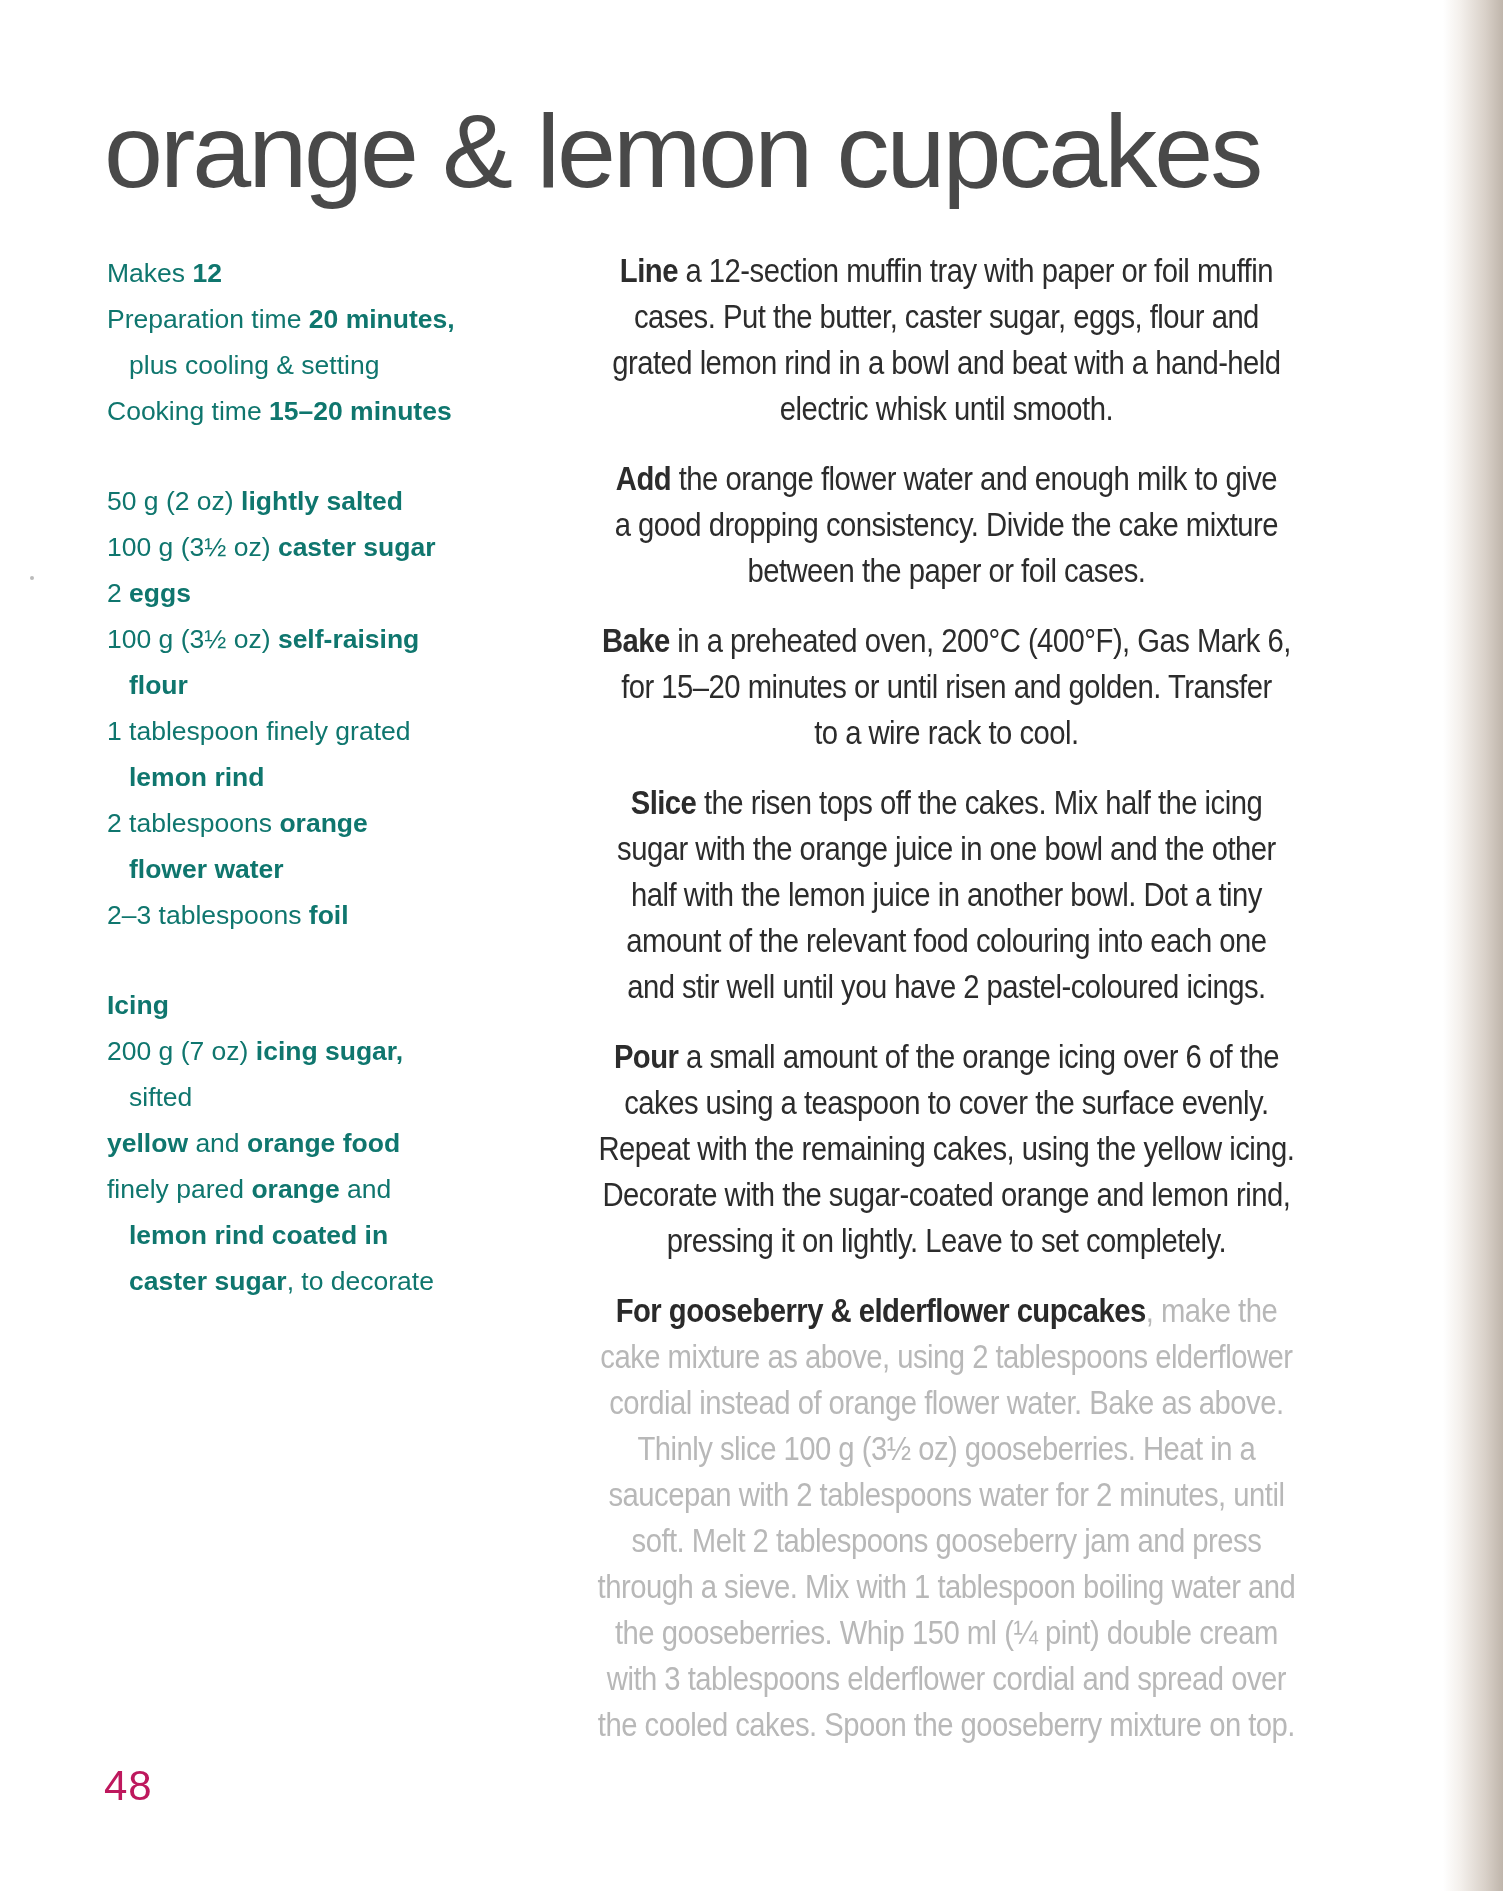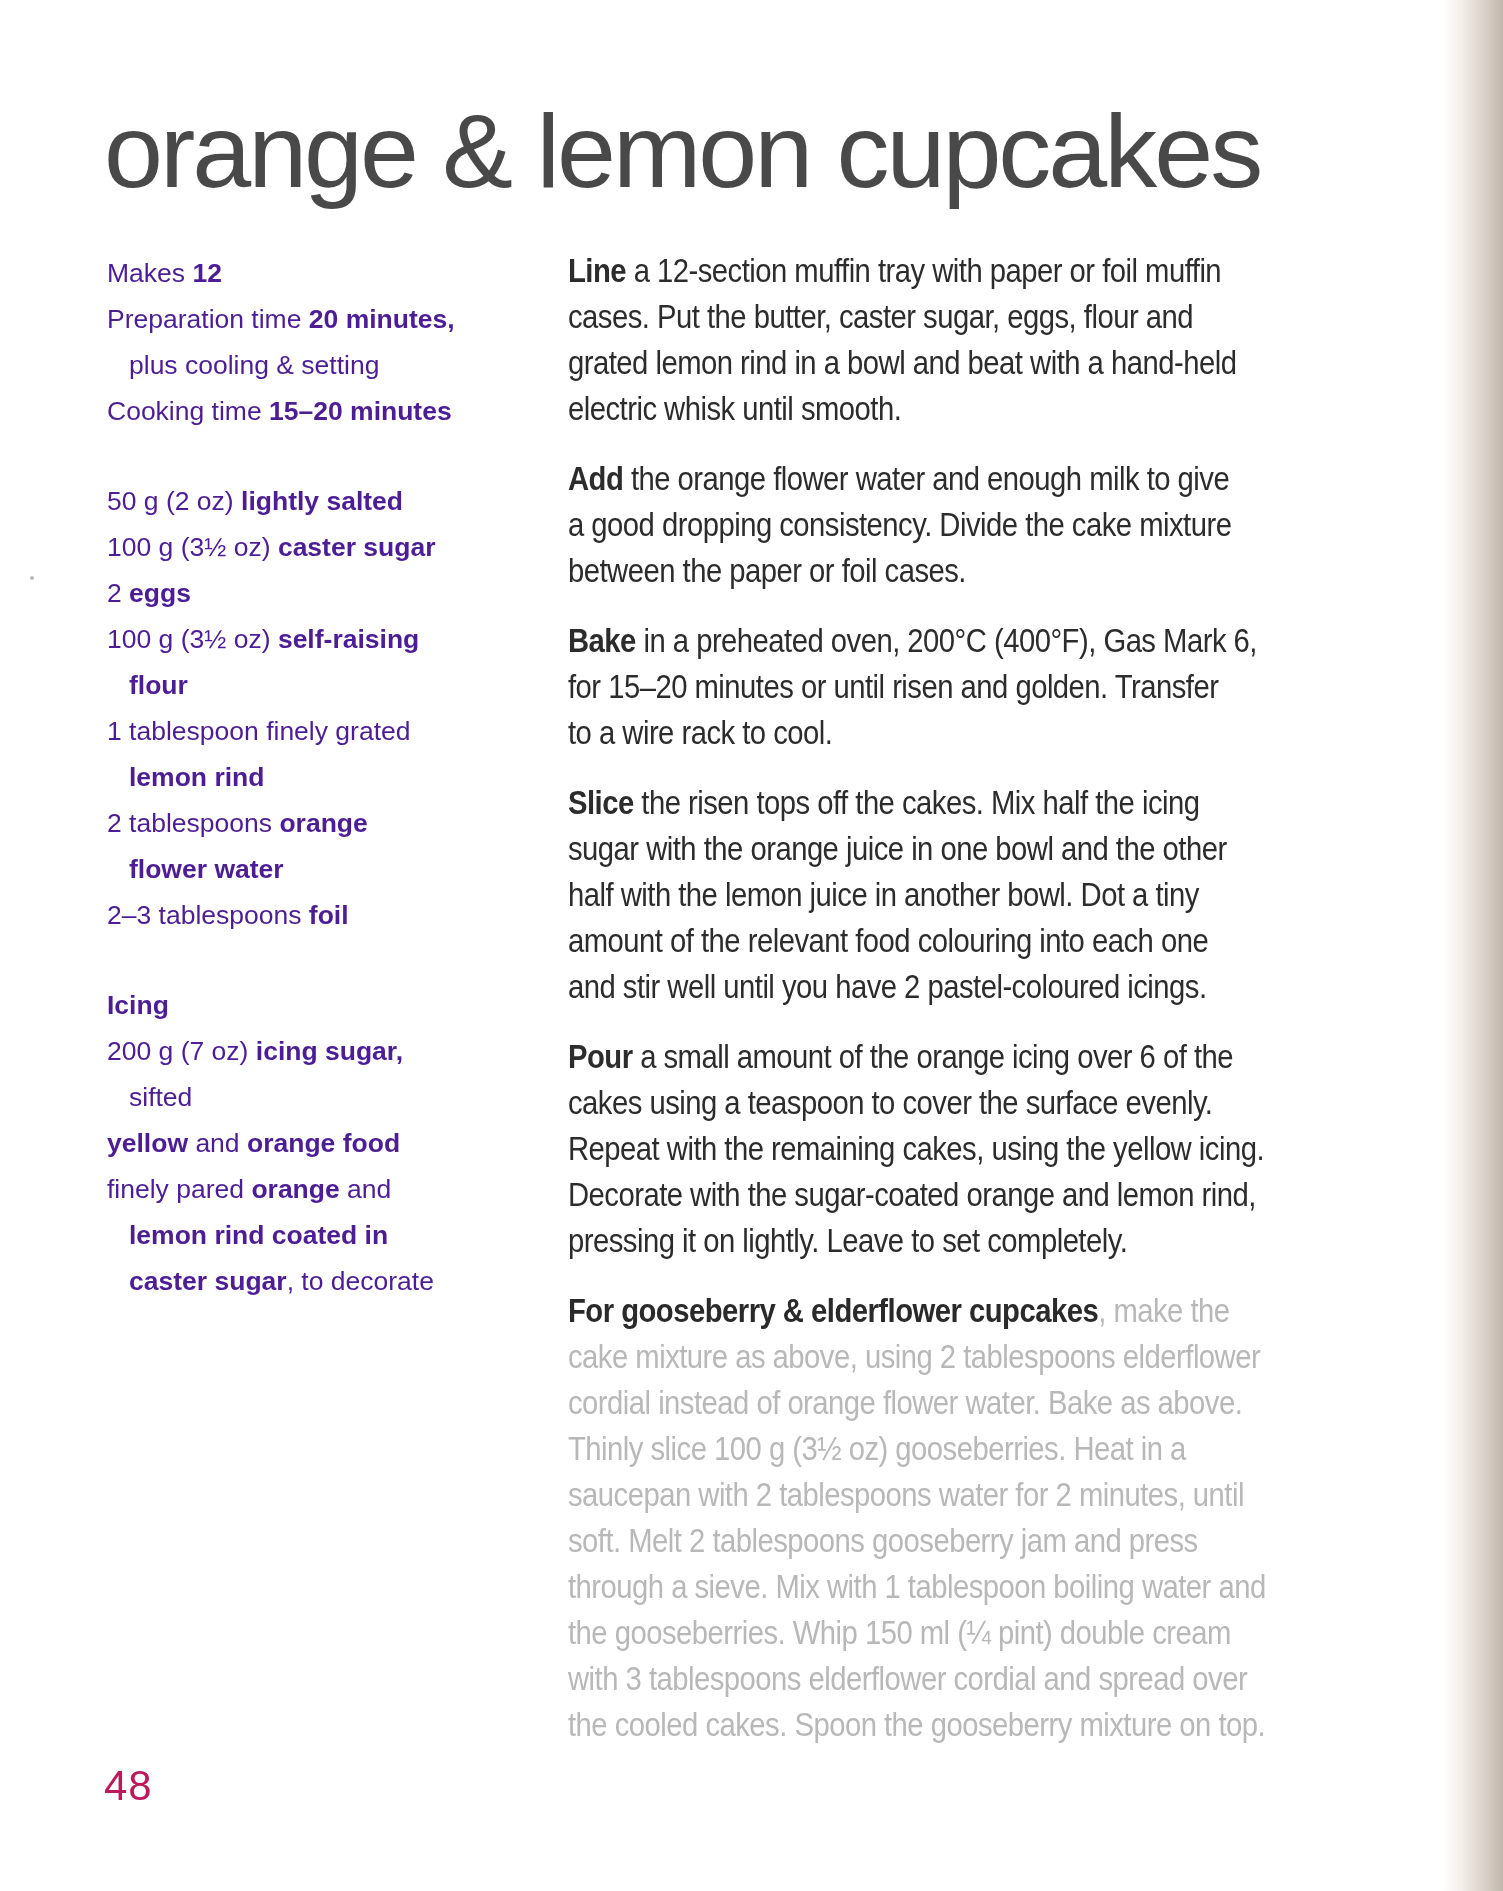--- a/index.html
+++ b/index.html
@@ -17,30 +17,30 @@
     position: absolute; left: 104px; top: 22px;
     font-size: 104px; font-weight: normal; color: #3a3a3a;
     letter-spacing: -3px; white-space: nowrap;
     -webkit-text-stroke: 0px;
     font-family: "Liberation Sans", sans-serif;
     transform: scaleX(1.02); transform-origin: left top;
     opacity: .92;
   }
   .left-col {
     position: absolute; left: 107px; top: 250px; width: 430px;
-    font-size: 26.5px; line-height: 46px; color: #4c1d95;
+    font-size: 26.5px; line-height: 46px; color: #0f766e;
   }
   .left-col .line { white-space: nowrap; height: 46px; }
   .left-col .indent { padding-left: 22px; }
   .left-col .gap { height: 44px; }
   .left-col b { font-weight: bold; }
   .right-col {
     position: absolute; left: 568px; top: 247px; width: 880px;
   }
-  .para { margin-bottom: 24px; }
+  .para { margin-bottom: 24px; text-align: center; }
   .para .line {
     font-size: 34px; line-height: 46px; height: 46px; white-space: nowrap;
     color: #2c2c2c; letter-spacing: -0.6px;
     transform: scaleX(0.86); transform-origin: left center;
   }
   .para .line b { font-weight: bold; }
   .para.faded .line { color: #b8b8b8; }
   .para.faded .line b { color: #2a2a2a; }
   .page-number {
     position: absolute; left: 104px; top: 1762px;

